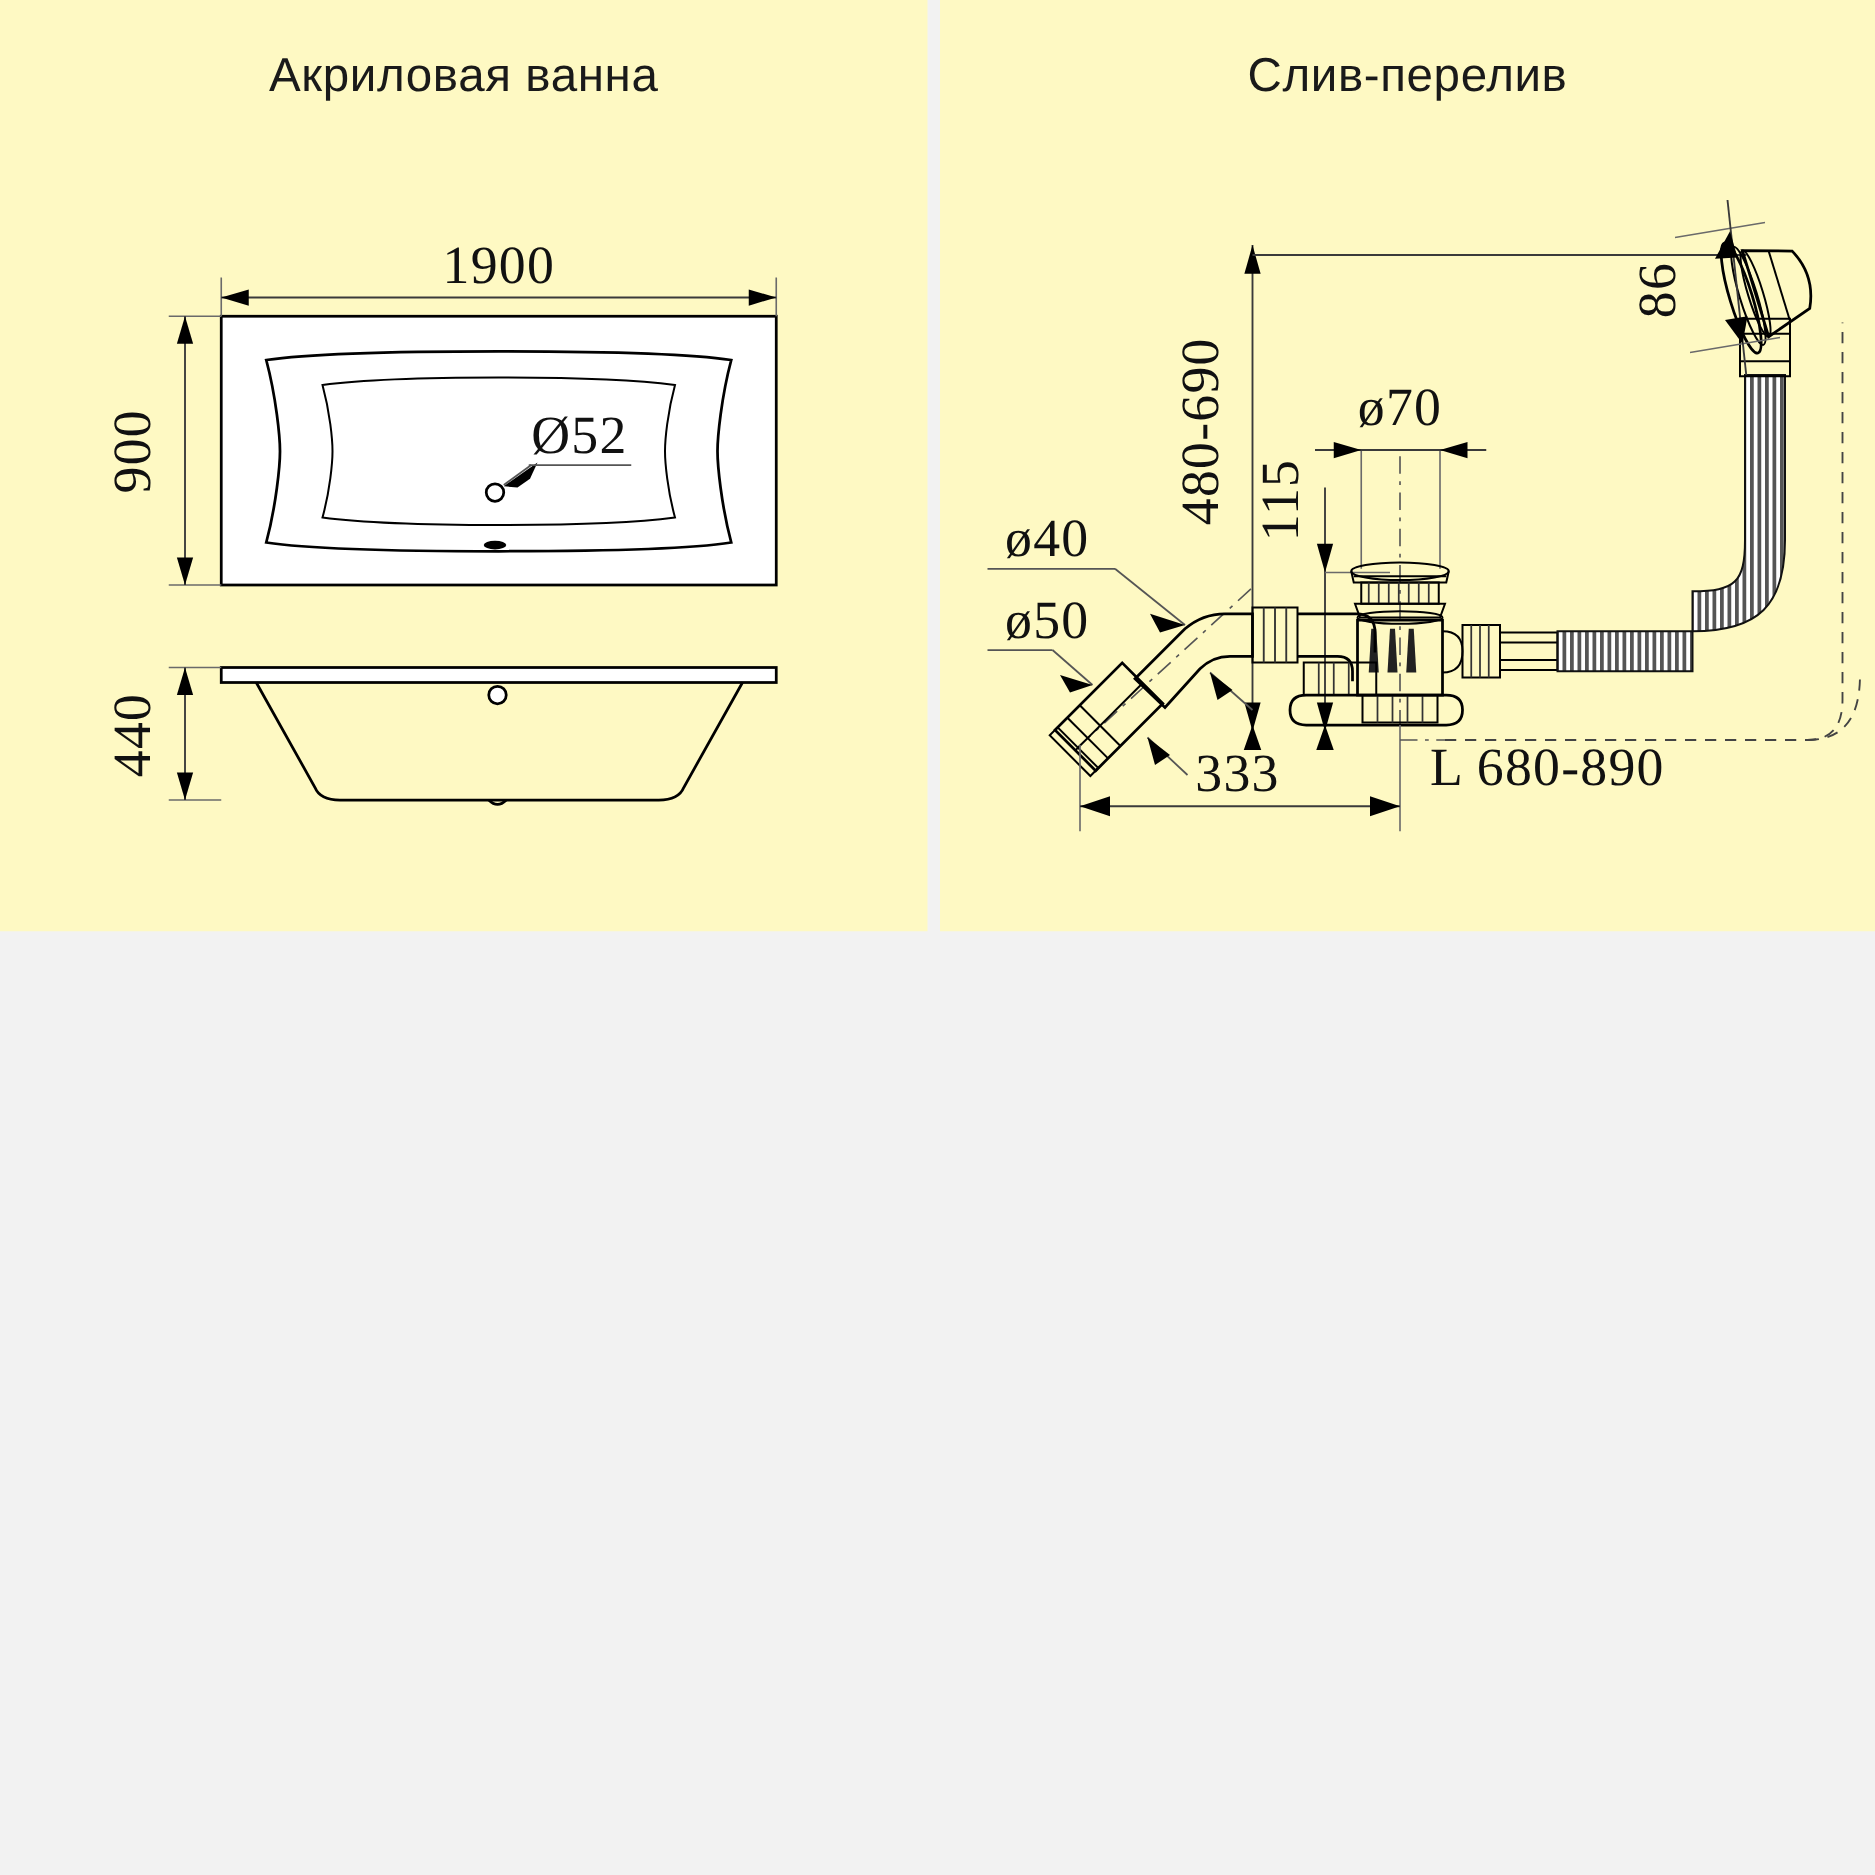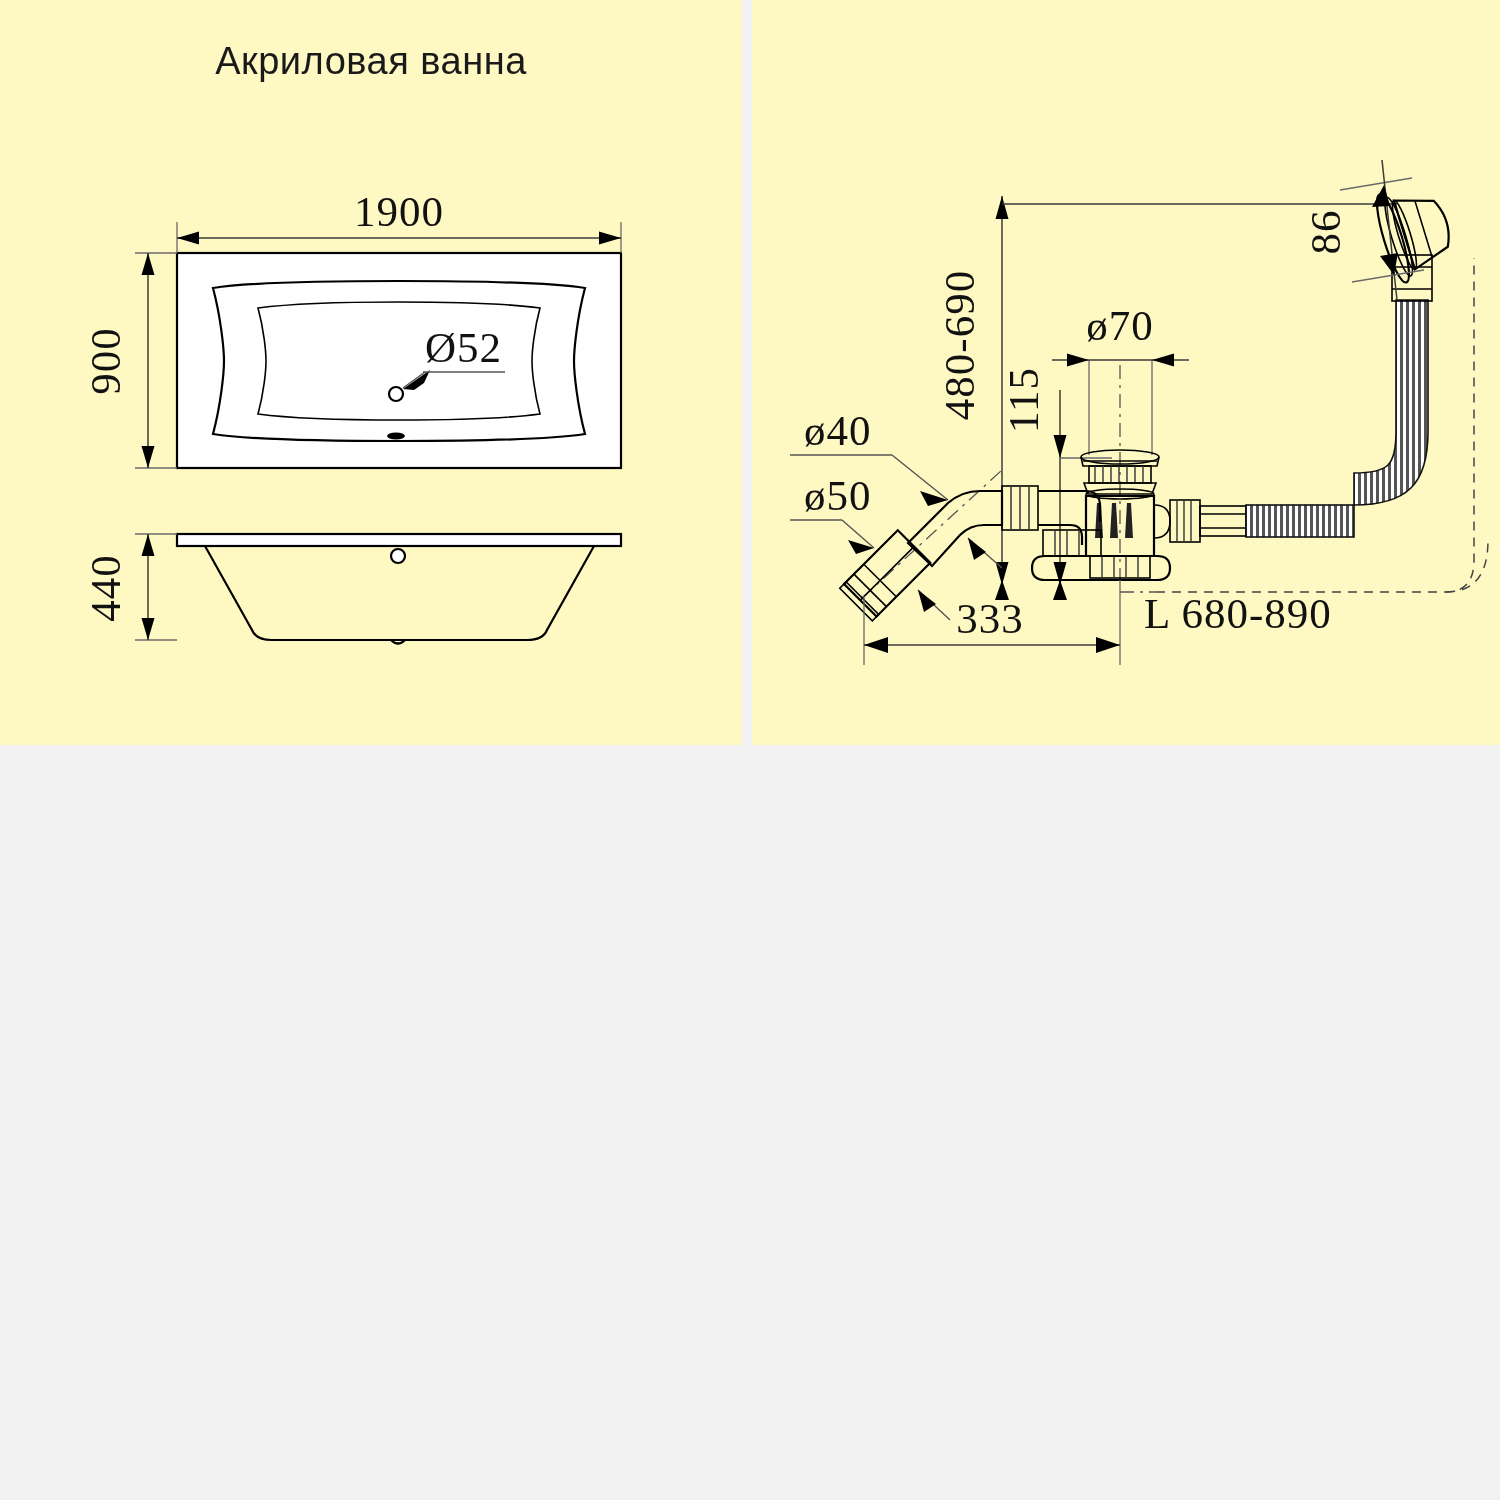--- a/index.html
+++ b/index.html
@@ -111,20 +111,21 @@
           <line x1="148" y1="534" x2="148" y2="640" class="dimline"></line>
           <polygon class="arrowhead" points="148,534 141.5,556 154.5,556"></polygon>
           <polygon class="arrowhead" points="148,640 141.5,618 154.5,618"></polygon>
         </g>
         <text class="dimtext" x="120" y="588" text-anchor="middle" transform="rotate(-90 120 588)">440</text>
       </g>
     </svg>
   </div>
 
   <div class="panel" id="panel-drain">
+    <div class="panel-title">Слив-перелив</div>
 
     <svg width="748" height="745" viewBox="0 0 748 745">
 
       <defs>
 
         <pattern id="corrug" width="6" height="10" patternUnits="userSpaceOnUse">
           <rect width="6" height="10" fill="#ffffff"></rect>
           <rect width="3" height="10" fill="#555555"></rect>
         </pattern>
         <pattern id="corrugV" width="10" height="6" patternUnits="userSpaceOnUse">

